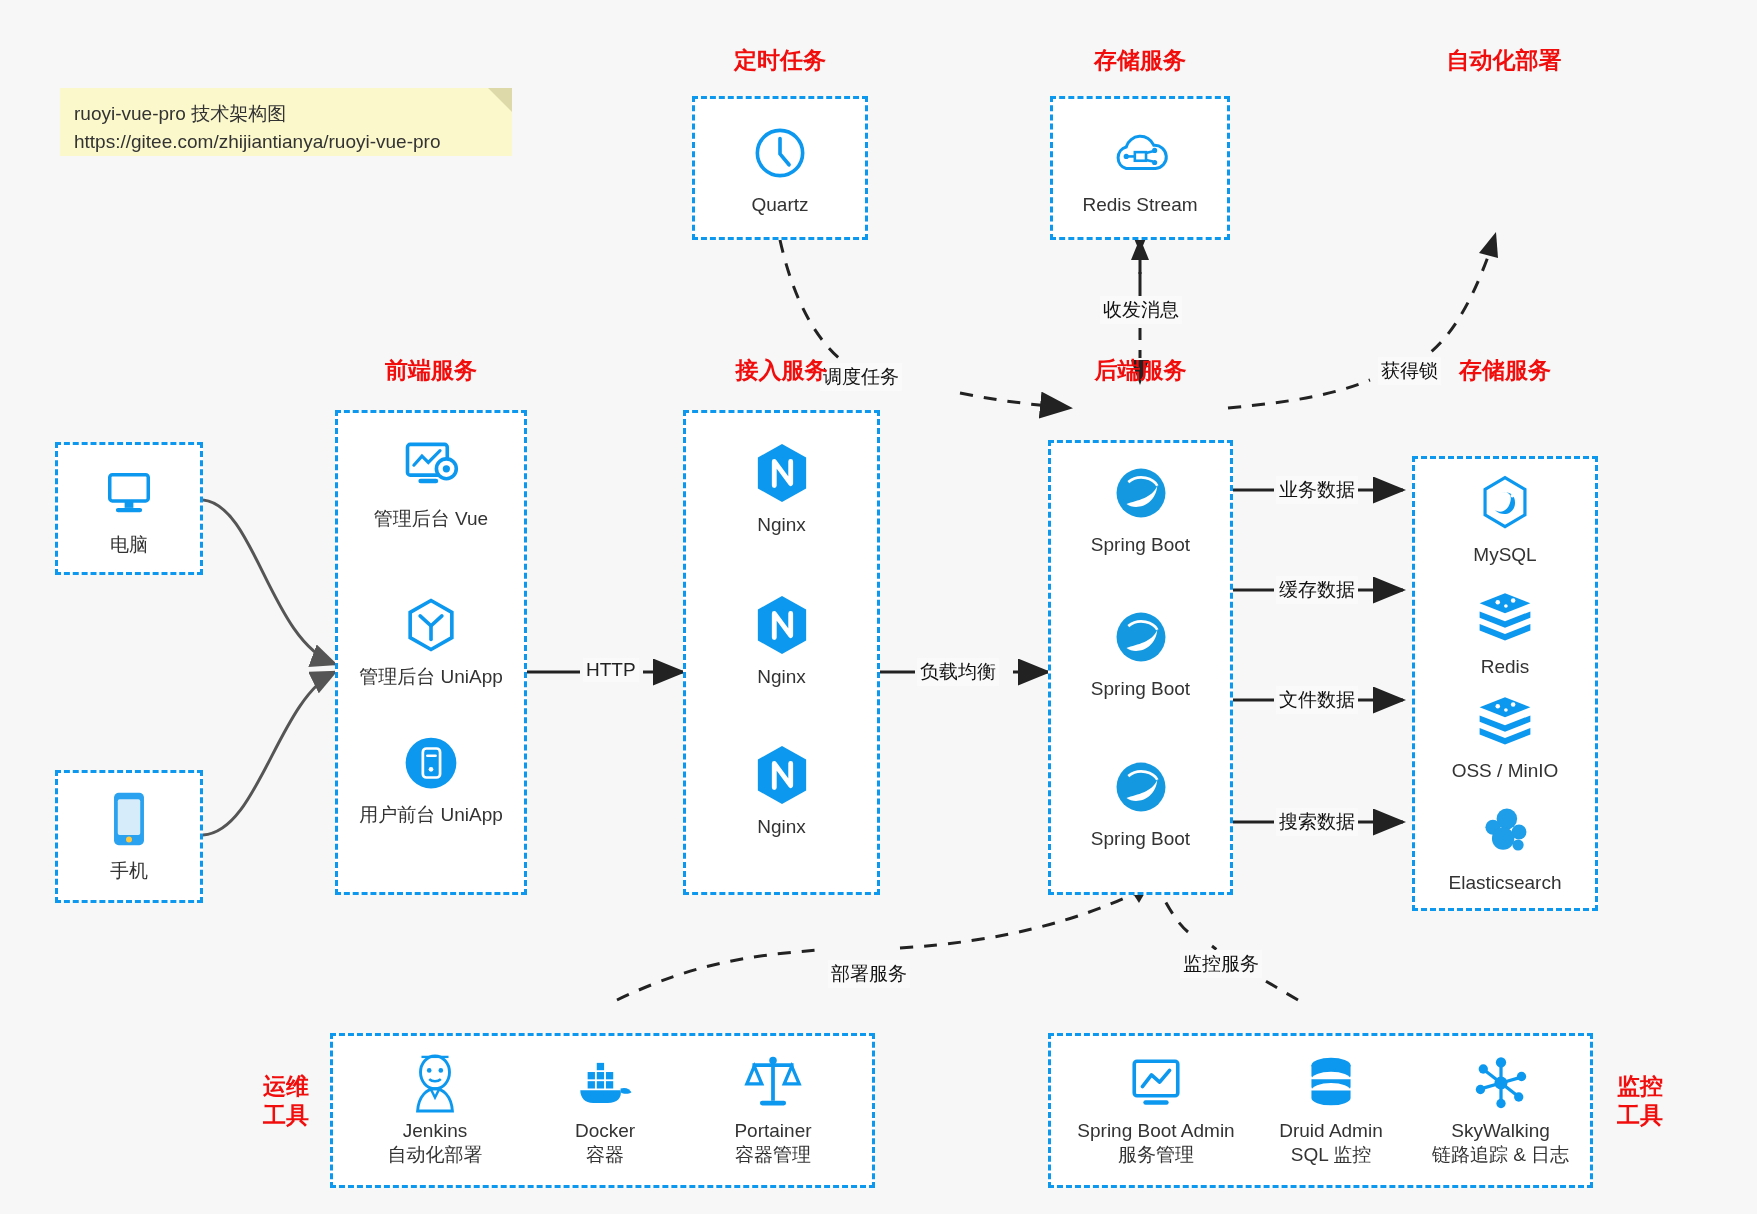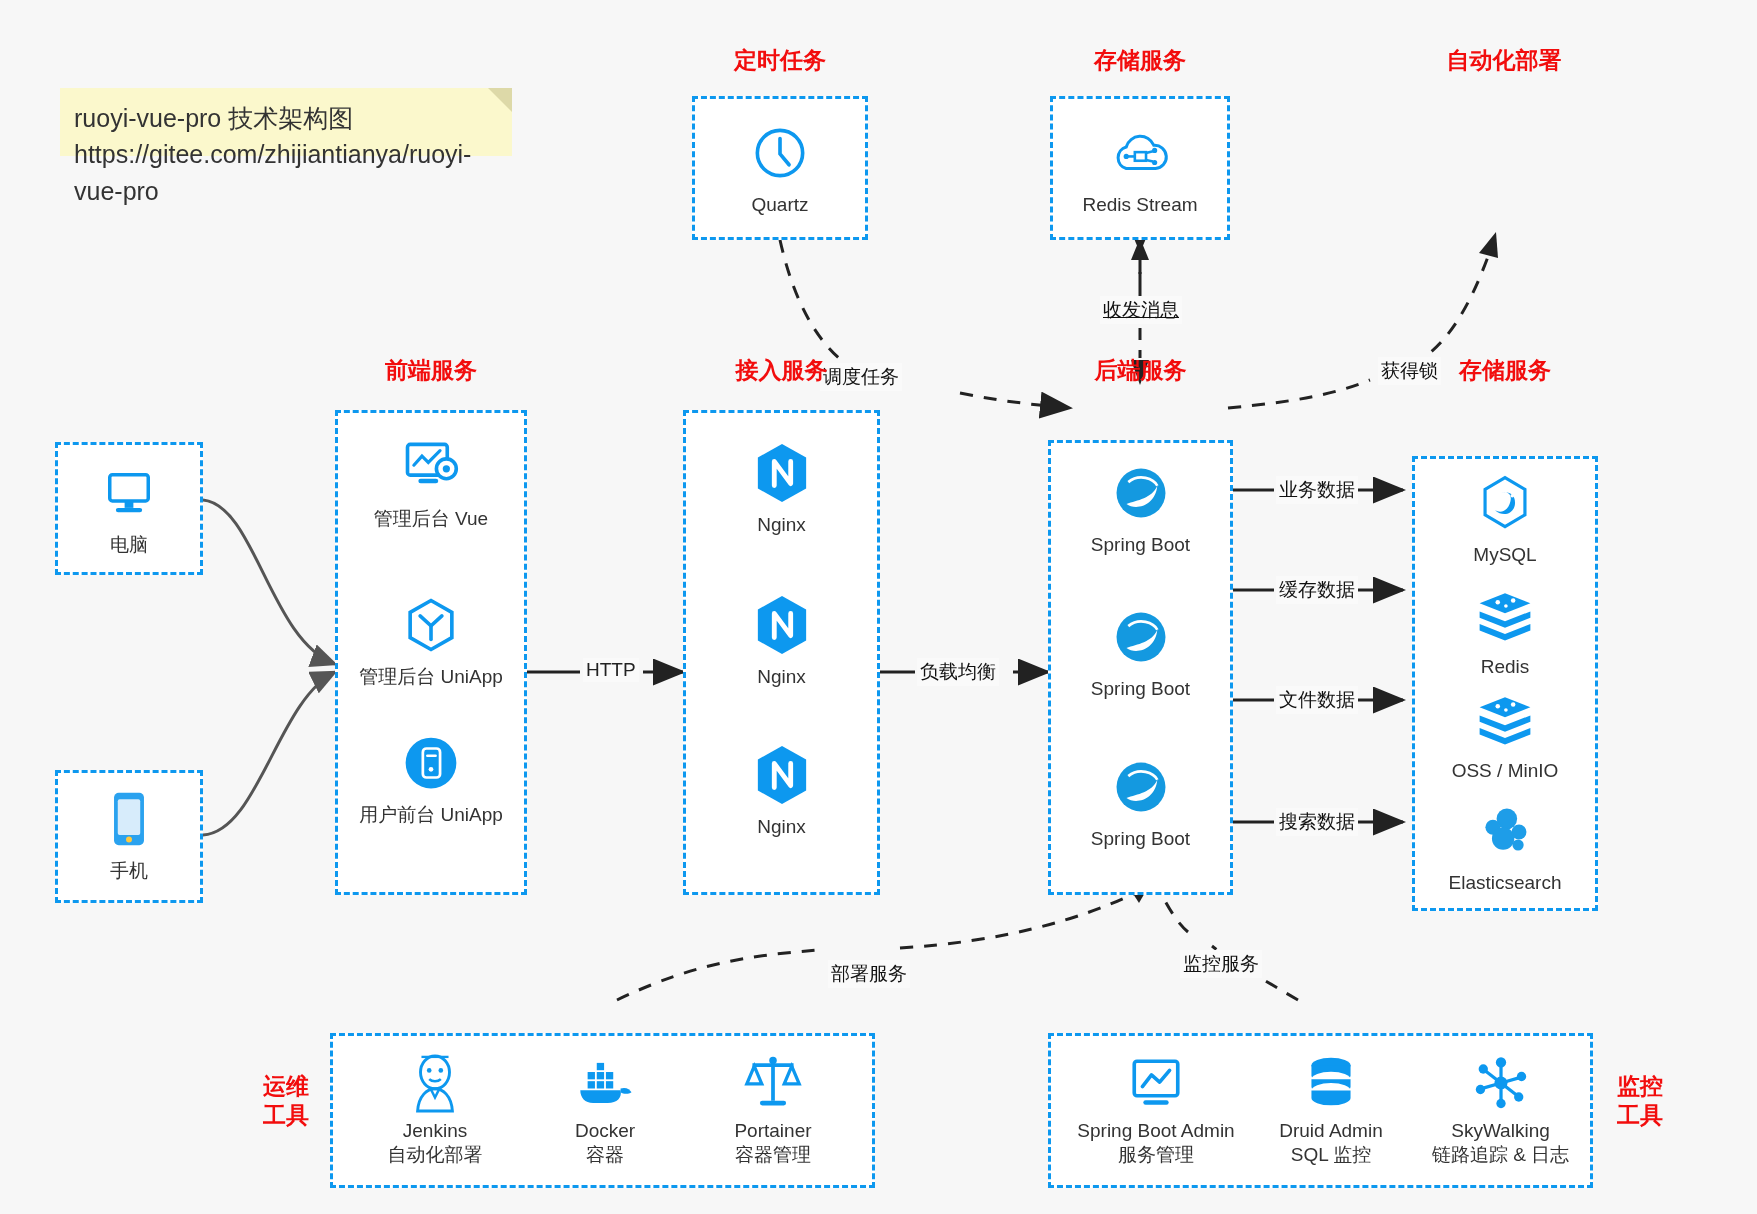--- a/index.html
+++ b/index.html
@@ -10,21 +10,21 @@
     position: relative;
     overflow: hidden;
   }
   #canvas { position: absolute; inset: 0; }
   svg.wires { position: absolute; left:0; top:0; width:1757px; height:1214px; pointer-events:none; }
 
   
   .note {
     position: absolute; left: 60px; top: 88px; width: 452px; height: 68px;
     background: #fbf8cc; padding: 12px 14px 0 14px;
-    font-size: 25px; color: #333; line-height: 1.45;
+    font-size: 19px; color: #333; line-height: 1.45;
   }
   .note .fold {
     position:absolute; right:0; top:0; width:0; height:0;
     border-left: 24px solid transparent; border-top: 24px solid #ddd9a8;
   }
 
   
   .gbox {
     position: absolute;
     border: 3px dashed #0d98ef;
@@ -152,21 +152,21 @@
           <circle cx="53" cy="43" r="3" fill="#0d98ef"></circle>
         </svg>
       </div>
       <div class="cap">Redis Stream</div>
     </div>
   </div>
 
   <div class="gtitle" style="left:1412px; top:45px; width:184px;">自动化部署</div>
 
   <div class="elabel cn" style="left:820px; top:363px;">调度任务</div>
-  <div class="elabel cn" style="left:1100px; top:296px;text-decoration:underline;">收发消息</div>
+  <div class="elabel cn" style="left:1100px; top:296px;">收发消息</div>
   <div class="elabel cn" style="left:1378px; top:357px;">获得锁</div>
 
   <div class="gbox" style="left:55px; top:442px; width:148px; height:133px;">
     <div class="node" style="top:16px;">
       <div class="ico">
         <svg width="56" height="52" viewBox="0 0 64 58">
           <rect x="10" y="8" width="44" height="30" rx="3" fill="none" stroke="#0d98ef" stroke-width="4"></rect>
           <rect x="27" y="38" width="10" height="8" fill="#0d98ef"></rect>
           <rect x="17" y="46" width="30" height="5" rx="2.5" fill="#0d98ef"></rect>
         </svg>

